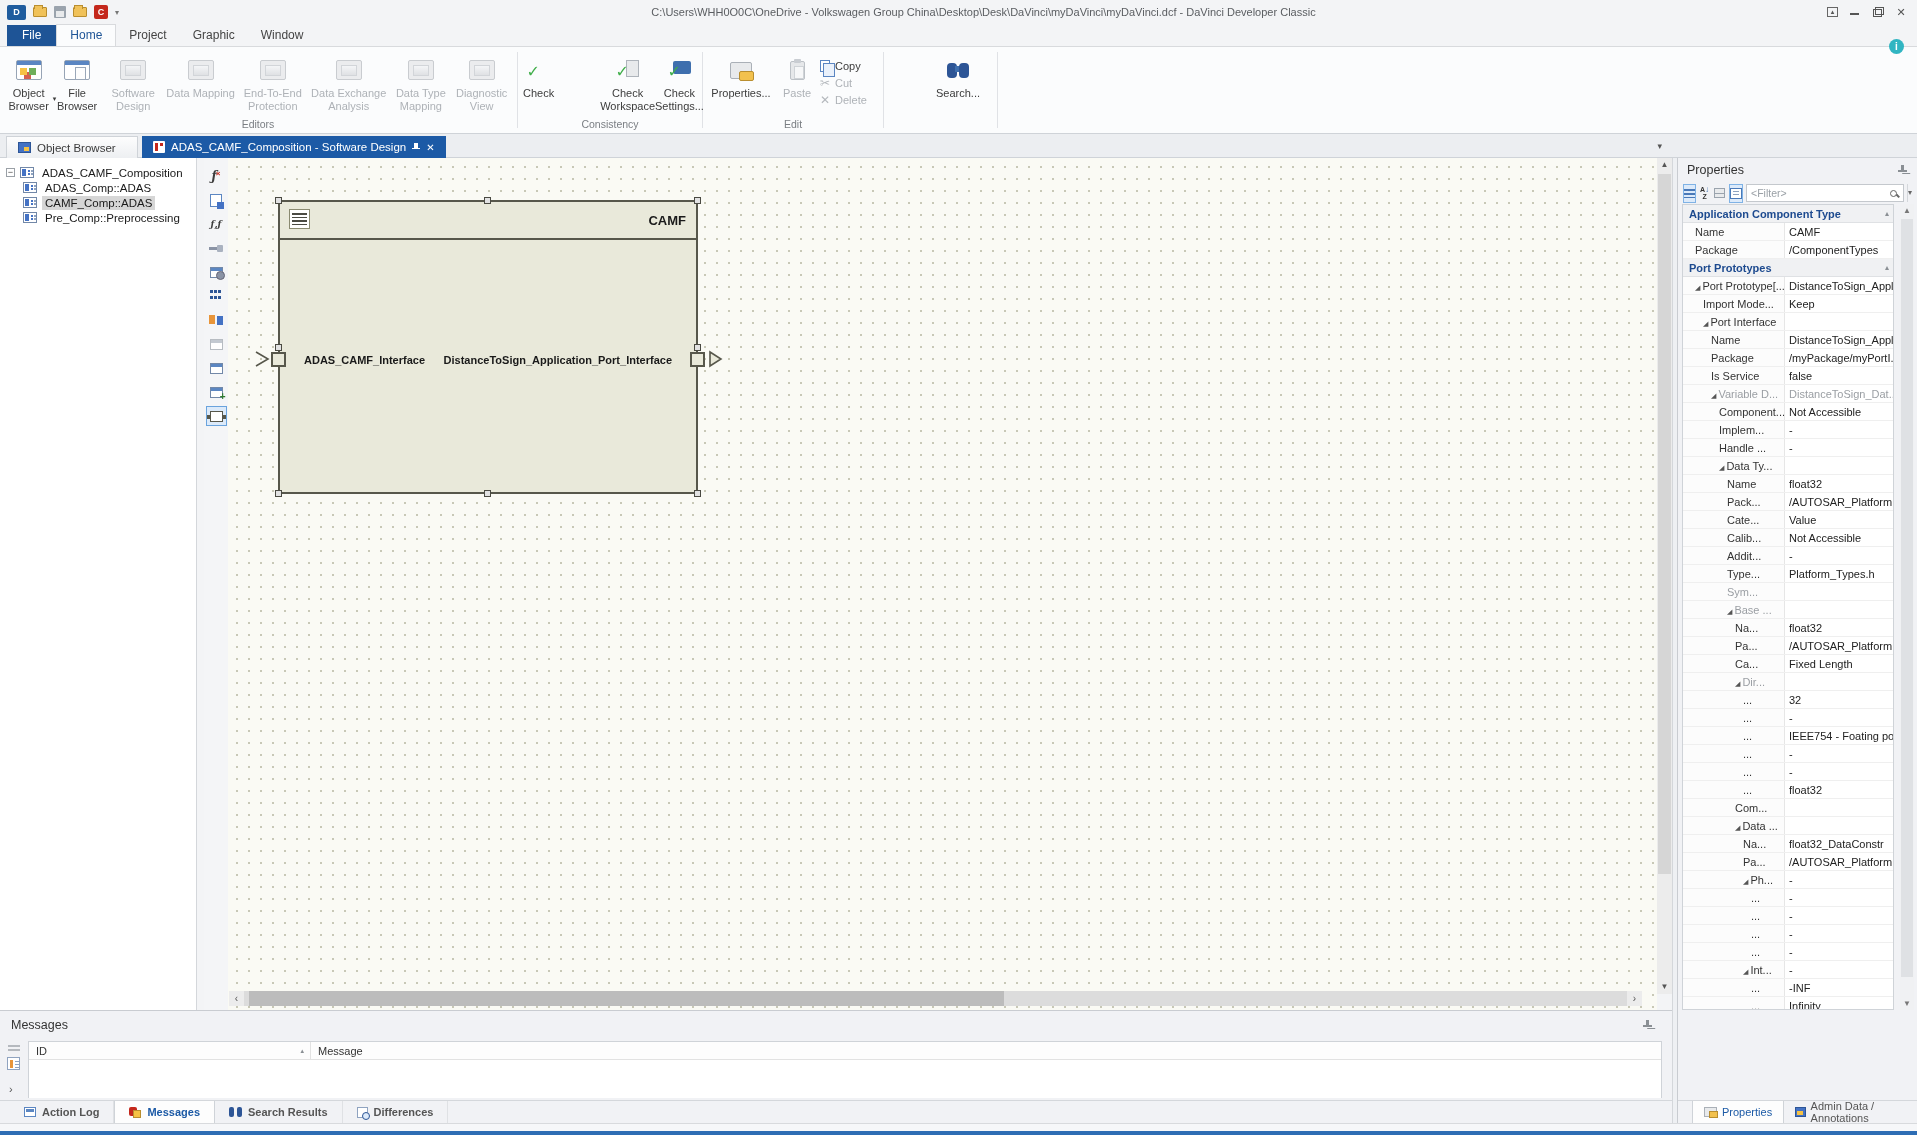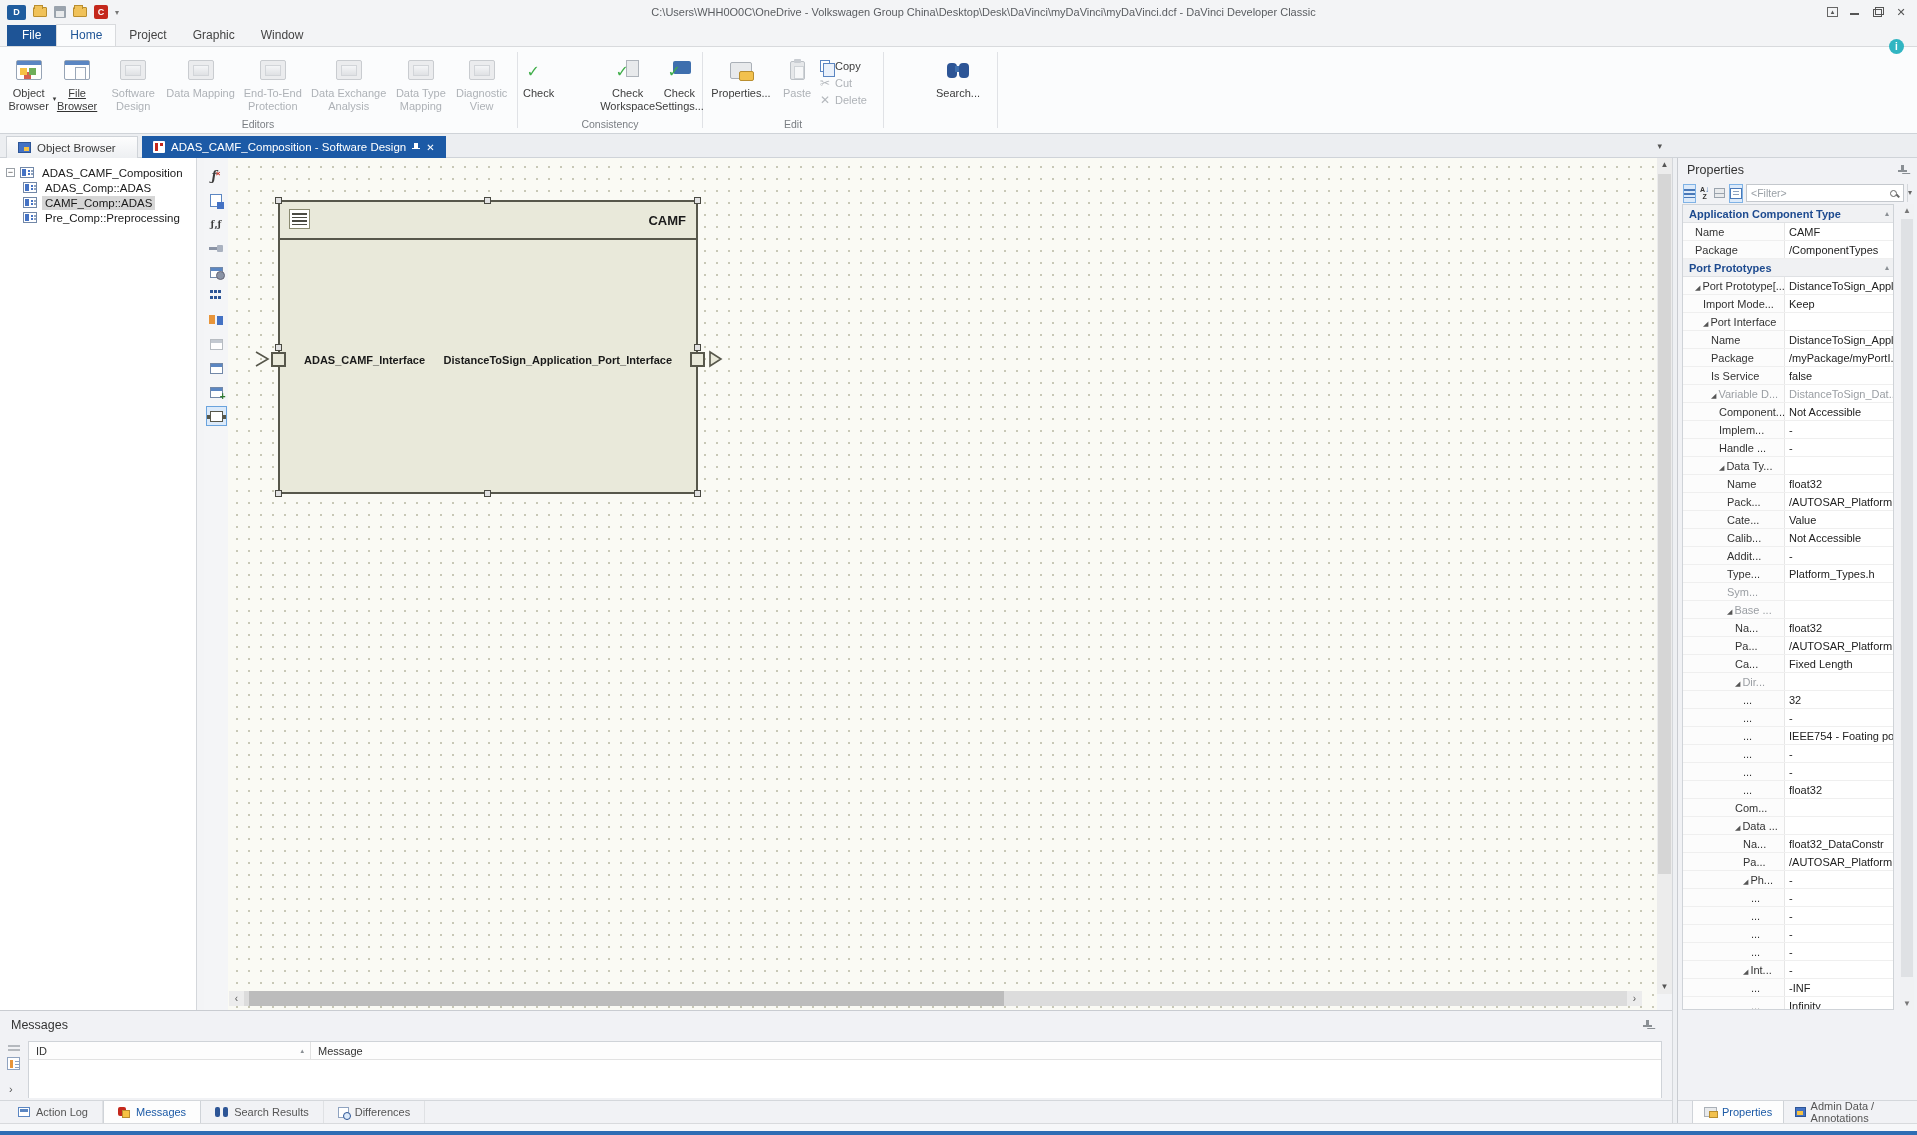--- a/index.html
+++ b/index.html
@@ -99,21 +99,21 @@
   .tree-ic::after { content:""; position:absolute; left:7px; top:2px; width:2px; height:2px; background:#4472c4; box-shadow:0 3px 0 #4472c4, 3px 0 0 #8fa3c0, 3px 3px 0 #8fa3c0; }
   .tree-label { padding:1px 3px; }
 
   .vtoolbar { position:absolute; left:204px; top:158px; width:24px; height:852px; background:#f4f5f7; padding-top:8px; display:flex; flex-direction:column; align-items:center; gap:4px; }
   .vt-btn { width:21px; height:20px; display:flex; align-items:center; justify-content:center; position:relative; font-size:10px; color:#3c3c3c; }
   .vt-btn.active { border:1px solid #6aa3dd; background:#dceafa; }
   .fxi { font-family:"DejaVu Serif",serif; font-style:italic; font-weight:bold; font-size:12px; }
   .fx-x { color:#c4281c; font-size:8px; font-weight:bold; margin-left:-1px; margin-top:-6px; }
   .mini-clip { width:12px; height:13px; background:#fff; border:1px solid #5b86c2; position:relative; }
   .mini-clip::after { content:""; position:absolute; right:-3px; bottom:-3px; width:7px; height:7px; background:#4472c4; }
-  .fxfx { font-family:"DejaVu Serif",serif; font-weight:bold; font-size:9px; letter-spacing:0; }
+  .fxfx { font-family:"DejaVu Serif",serif; font-style:italic; font-weight:bold; font-size:9px; letter-spacing:0; }
   .mini-port { width:14px; height:7px; position:relative; }
   .mini-port::before { content:""; position:absolute; left:0; top:2px; width:9px; height:3px; background:#8a93a5; }
   .mini-port::after { content:""; position:absolute; right:0; top:0; width:6px; height:7px; background:#aab2c0; border-radius:1px; }
   .mini-win { width:13px; height:11px; background:#fff; border:1px solid #7288a8; position:relative; }
   .mini-win::before { content:""; position:absolute; left:0; right:0; top:0; height:3px; background:#5b86c2; }
   .mini-win.gear::after { content:""; position:absolute; right:-3px; bottom:-3px; width:7px; height:7px; border-radius:50%; background:#8a93a5; border:1px solid #667; }
   .mini-win.plus::after { content:"+"; position:absolute; right:-4px; bottom:-5px; color:#2d7a2d; font-weight:bold; font-size:10px; }
   .mini-win.gray { border-color:#b7bcc2; } .mini-win.gray::before { background:#c3c9d1; }
   .mini-ports3 { width:14px; height:12px; position:relative; }
   .mini-ports3::before { content:""; position:absolute; left:1px; top:0; width:3px; height:3px; background:#2d5596; box-shadow:4px 0 0 #2d5596, 8px 0 0 #2d5596, 0 6px 0 #2d5596, 4px 6px 0 #2d5596, 8px 6px 0 #2d5596; }
@@ -202,21 +202,21 @@
   .elist-ic { position:absolute; left:7px; top:16px; width:13px; height:13px; border:1px solid #8fa3c0; background:#fff; }
   .elist-ic::after { content:""; position:absolute; left:2px; top:2px; width:3px; height:8px; background:#e8953a; }
   .elist-ic::before { content:""; position:absolute; left:7px; top:3px; width:4px; height:7px; background:repeating-linear-gradient(to bottom, #8fa3c0 0 1px, transparent 1px 3px); }
   .strip-expand { position:absolute; left:9px; bottom:4px; color:#555; font-size:11px; }
   .mp-table { position:absolute; left:28px; top:30px; right:10px; height:57px; background:#fff; border:1px solid #cfd3d8; }
   .mp-header { display:flex; height:18px; border-bottom:1px solid #e2e2e2; font-size:11px; color:#333; background:#fdfdfd;justify-content:center; }
   .mp-col-id { width:282px; border-right:1px solid #e2e2e2; padding:2.5px 7px 0; position:relative; }
   .sort-arrow { position:absolute; right:6px; top:5px; font-size:7px; color:#8a8f94; }
   .mp-col-msg { flex:1; padding:2.5px 7px 0; }
   .mp-body { height:38px; background:#fff; }
-  .mp-tabs { position:absolute; left:0; bottom:0; height:23px; display:flex; padding-left:4px; border-top:1px solid #d4d7db; right:0; background:#f1f2f5; }
+  .mp-tabs { position:absolute; left:0; bottom:0; height:23px; display:flex; padding-left:10px; border-top:1px solid #d4d7db; right:0; background:#f1f2f5;font-weight:bold; }
   .mp-tab { display:flex; align-items:center; gap:6px; padding:0 14px; font-size:11px; color:#555; border-right:1px solid #dfe1e4; }
   .mp-tab.active { background:#fdfdfd; color:#1c5aa6; border:1px solid #cfd3d8; border-top:none; border-bottom:none; }
   .ti-log { width:12px; height:10px; background:#fff; border:1px solid #5b86c2; position:relative; }
   .ti-log::after { content:""; position:absolute; left:1px; top:1px; right:1px; height:3px; background:#5b86c2; }
   .ti-msg { width:12px; height:11px; position:relative; }
   .ti-msg::before { content:""; position:absolute; left:0; top:0; width:8px; height:9px; background:#c4281c; border-radius:2px; }
   .ti-msg::after { content:""; position:absolute; right:0; bottom:0; width:6px; height:6px; background:#f6c244; border:1px solid #b98e2f; }
   .ti-bin { position:relative; width:13px; height:11px; }
   .ti-bin::before, .ti-bin::after { content:""; position:absolute; top:0; width:5px; height:10px; background:#2d5596; border-radius:2px; }
   .ti-bin::before { left:0; } .ti-bin::after { right:0; }
@@ -261,21 +261,21 @@
   <div class="ribbon">
     <div class="rgroup" style="width:516px;">
       <div class="rgroup-content">
         <div class="rbtn" style="width:52px;">
           <span class="ric">
               <span class="iwin iob"></span>
             </span>
           <span class="rlabel">Object Browser</span>
           <span class="obcaret">▾</span>
         </div>
-        <div class="rbtn" style="width:50px;text-decoration:underline;">
+        <div class="rbtn" style="width:50px;">
           <span class="ric">
               <span class="iwin ifb"></span>
             </span>
           <span class="rlabel">File Browser</span>
         </div>
         <div class="vsep light"></div>
         <div class="rbtn disabled" style="width:62px;">
           <span class="ric">
               <span class="idis"></span>
             </span>

